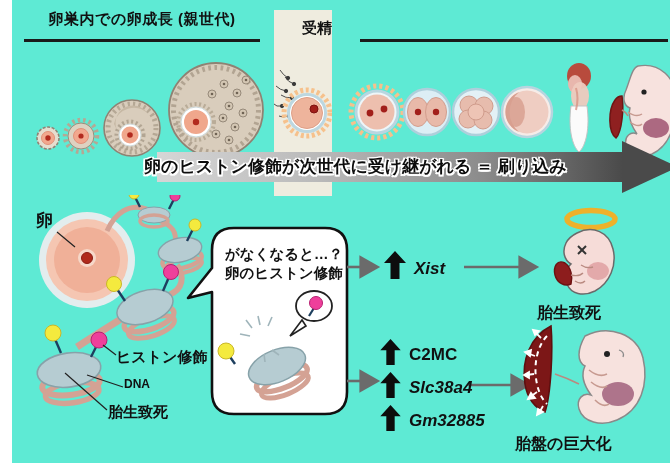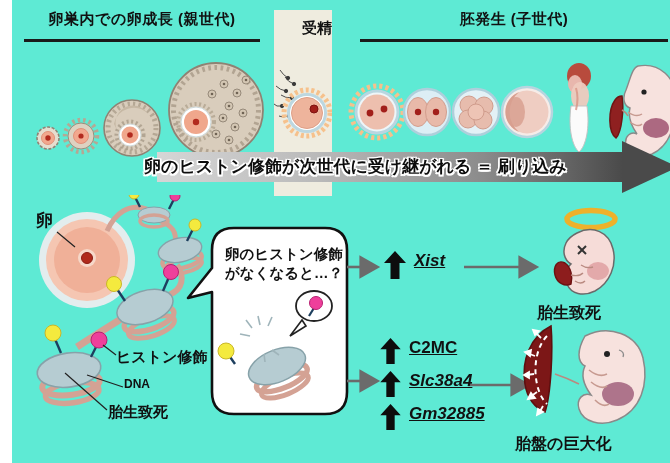--- a/index.html
+++ b/index.html
@@ -22,38 +22,37 @@
     border-top:26px solid transparent;border-bottom:26px solid transparent;
     border-left:56px solid #4a4a4a;
   }
   .banner-text{
     left:132px;top:152px;width:430px;height:30px;line-height:30px;
     font-weight:bold;font-size:17px;color:#0d0d0d;white-space:nowrap;
     text-shadow:-1.5px -1.5px 0 #fff,1.5px -1.5px 0 #fff,-1.5px 1.5px 0 #fff,1.5px 1.5px 0 #fff,0 -1.5px 0 #fff,0 1.5px 0 #fff,-1.5px 0 0 #fff,1.5px 0 0 #fff;
   }
   .diag-label{font-weight:bold;white-space:nowrap;}
   .bubble-text{font-weight:bold;font-size:14.5px;line-height:19px;white-space:nowrap;}
-  .gene-row{display:flex;align-items:flex-start;gap:8px;text-decoration:underline;}
+  .gene-row{display:flex;align-items:flex-end;gap:8px;}
   .gene-name{font-weight:bold;font-size:17px;white-space:nowrap;}
   .italic{font-style:italic;}
   .outcome-label{font-weight:bold;font-size:16px;text-align:left;white-space:nowrap;}
 </style>
 </head>
 <body>
 
 <div id="stage">
 
   <div class="abs hdr" style="left:12px;top:10px;width:236px;">卵巣内での卵成長 (親世代)</div>
   <div class="abs underline" style="left:12px;top:39px;width:236px;"></div>
 
   <div class="abs strip" style="left:262px;top:10px;width:58px;height:186px;">
     <div class="fert-label">受精</div>
   </div>
 
-  <div class="abs hdr" style="left:348px;top:10px;width:308px;">胚発生 (子世代)</div>
   <div class="abs underline" style="left:348px;top:39px;width:308px;"></div>
 
   <svg class="abs" style="left:8px;top:48px;" width="250" height="110" viewBox="0 0 250 110">
     <g transform="translate(28,90)">
       <circle r="11" fill="#e6ddcf" stroke="#8f8374" stroke-width="1.6" stroke-dasharray="3 1.6"></circle>
       <circle r="6.5" fill="#f2a88e" stroke="#e2917a"></circle>
       <circle r="2.7" fill="#b22a1e"></circle>
     </g>
     <g transform="translate(61,88)">
       <circle r="16" fill="none" stroke="#b5a894" stroke-width="4.5" stroke-dasharray="2.5 3"></circle>
@@ -261,22 +260,22 @@
       </g>
       <line x1="55" y1="140" x2="48" y2="130" stroke="#1d3f5e" stroke-width="2.4"></line>
       <circle cx="46" cy="127" r="8" fill="#f4ea3e" stroke="#c9b728"></circle>
       <path d="M 122,96 L 110,112 L 126,102 Z" fill="#ffffff" stroke="#222" stroke-width="1.6"></path>
       <ellipse cx="134" cy="82" rx="18" ry="15" fill="#ffffff" stroke="#222" stroke-width="1.8"></ellipse>
       <line x1="134" y1="84" x2="129" y2="92" stroke="#1d3f5e" stroke-width="2.2"></line>
       <circle cx="136" cy="79" r="6.5" fill="#ee3f9b" stroke="#b72071"></circle>
     </g>
   </svg>
   <div class="abs bubble-text" style="left:213px;top:245px;">
+    <div>がなくなると…？</div>
     <div>卵のヒストン修飾</div>
-    <div>がなくなると…？</div>
   </div>
 
   <svg class="abs" style="left:330px;top:230px;" width="210" height="180" viewBox="0 0 210 180">
     <defs>
       <marker id="ah" markerWidth="9" markerHeight="9" refX="6" refY="4.5" orient="auto">
         <path d="M0,0 L8,4.5 L0,9 Z" fill="#6b6b6b"></path>
       </marker>
     </defs>
     <line x1="5" y1="37" x2="33" y2="37" stroke="#6b6b6b" stroke-width="2.6" marker-end="url(#ah)"></line>
     <line x1="122" y1="37" x2="192" y2="37" stroke="#6b6b6b" stroke-width="2.6" marker-end="url(#ah)"></line>

